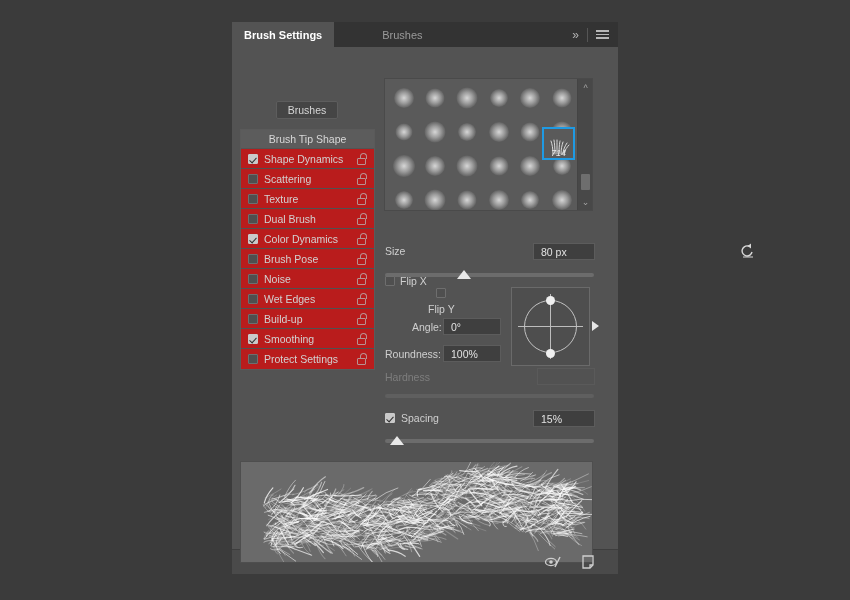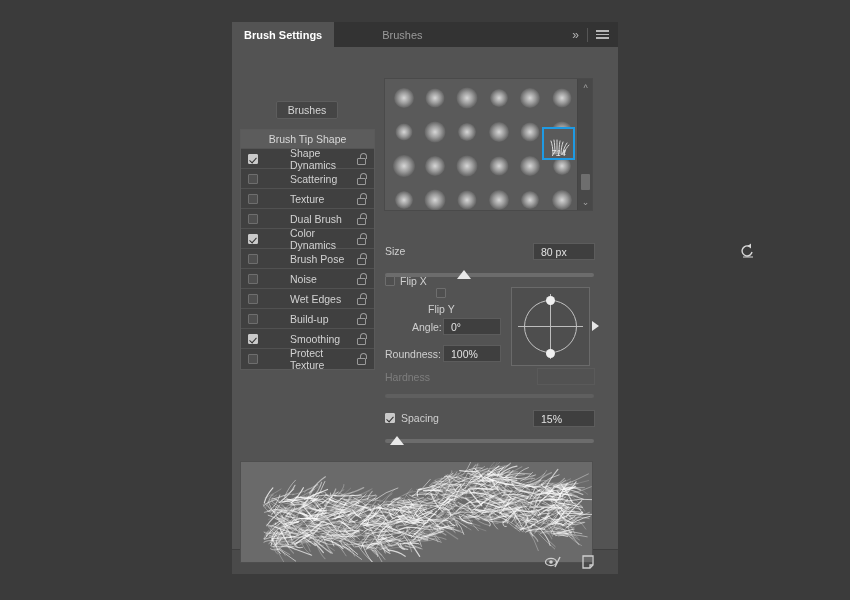--- a/index.html
+++ b/index.html
@@ -67,39 +67,39 @@
     border-radius: 2px;
     color: #d6d6d6; font-size: 10.5px;
     display: flex; align-items: center; justify-content: center;
   }
 
   
   .optlist {
     position: absolute;
     left: 8px; top: 82px;
     width: 135px;
-    background: #404040;
+    background: #b91c1c;
     border: 1px solid #5a5a5a;
   }
   .opt-header {
     height: 19px;
     background: #5c5c5c;
     color: #d8d8d8; font-size: 10.5px;
     display: flex; align-items: center; justify-content: center;
     border-bottom: 1px solid #545454;
   }
   .opt-row {
     height: 20px;
     display: flex; align-items: center;
     padding: 0 6px 0 7px;
     border-bottom: 1px solid #515151;
     color: #d2d2d2; font-size: 10.5px;
   }
   .opt-row:last-child { border-bottom: none; }
-  .opt-label { flex: 1 1 auto; padding-left: 0; margin-left: 32px; }
+  .opt-label { flex: 1 1 auto; padding-left: 6px; }
   .cb {
     width: 10px; height: 10px; flex: 0 0 auto;
     border: 1px solid #6e6e6e;
     background: #4f4f4f;
     border-radius: 1px;
     position: relative;
   }
   .cb.on {
     background: #c9c9c9;
     border-color: #c9c9c9;
@@ -401,21 +401,21 @@
       <div class="opt-row">
         <span class="cb on"></span>
         <span class="opt-label">Smoothing</span>
         <span class="lock">
             <i class="shackle"></i>
             <i class="bodyb"></i>
           </span>
       </div>
       <div class="opt-row">
         <span class="cb"></span>
-        <span class="opt-label">Protect Texture</span>
+        <span class="opt-label">Protect Settings</span>
         <span class="lock">
             <i class="shackle"></i>
             <i class="bodyb"></i>
           </span>
       </div>
     </div>
 
     <div class="gridwrap">
       <div class="grid" id="grid">
           <div class="gcell">

